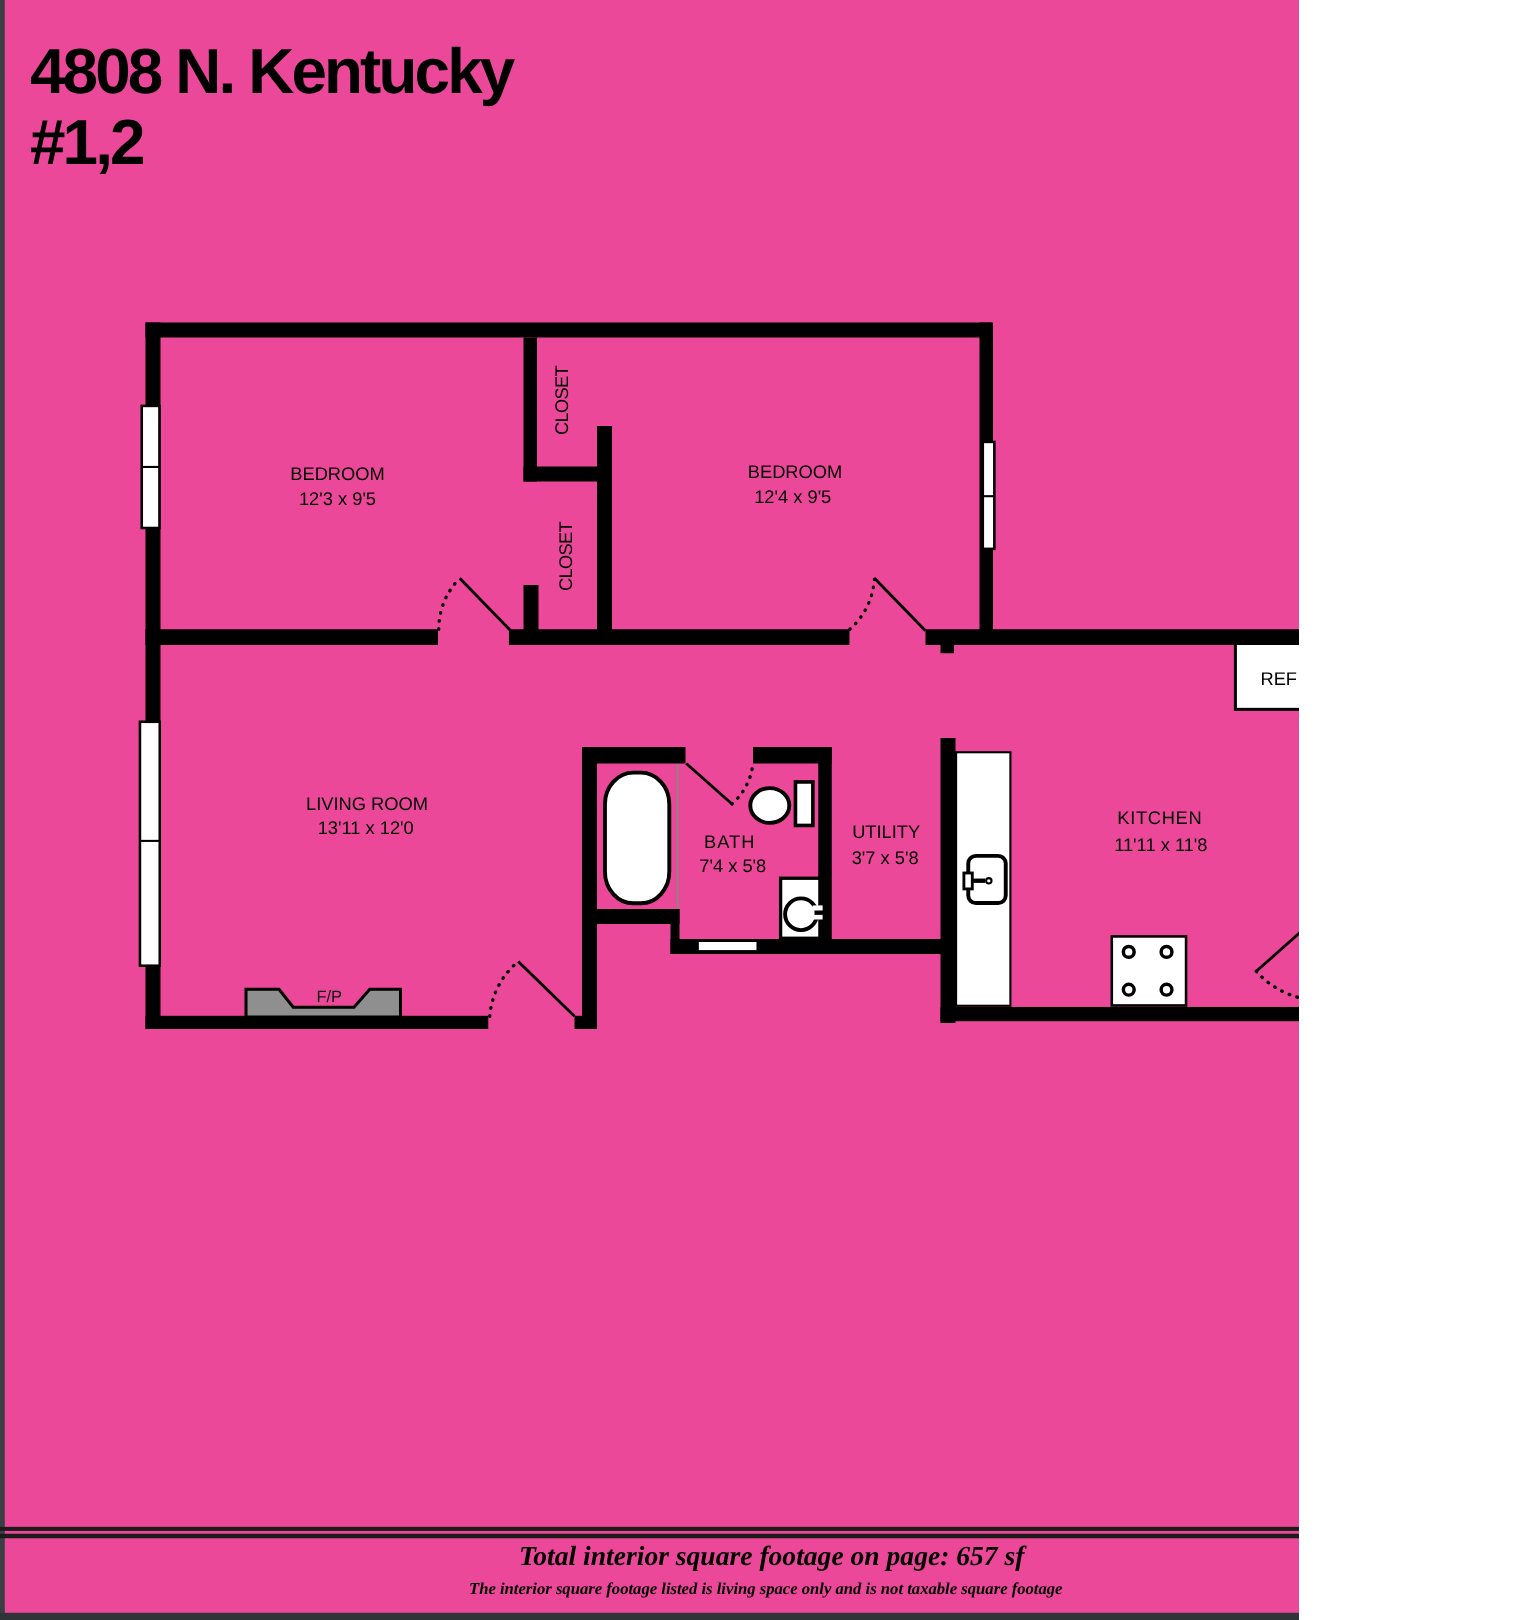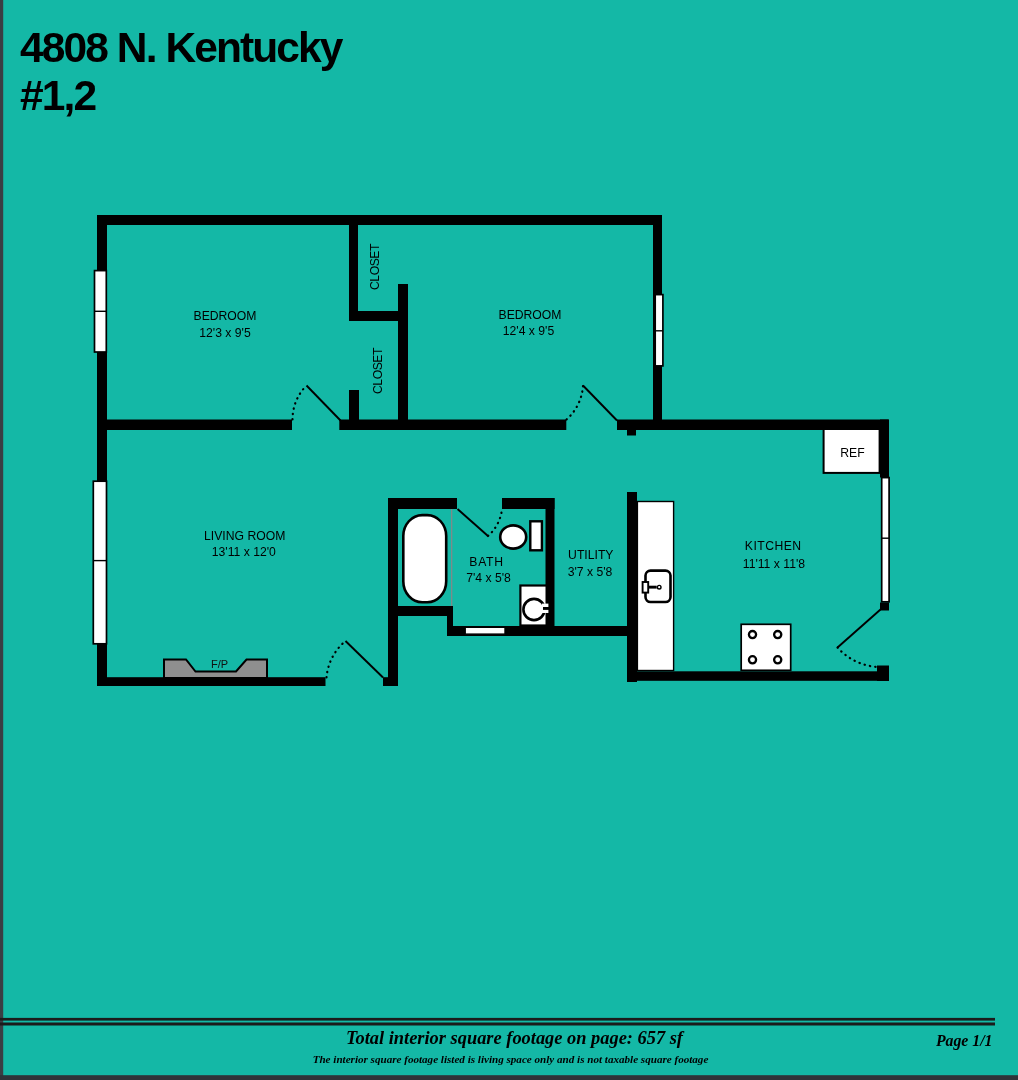--- a/index.html
+++ b/index.html
@@ -1,16 +1,16 @@
 <!DOCTYPE html>
 <html><head>
 <meta charset="utf-8">
 <style>
   html,body{margin:0;padding:0;background:#ffffff;}
-  #page{position:relative;width:1018px;height:1080px;background:#14b8a6;overflow:hidden;}
+  #page{position:relative;width:866px;height:1080px;background:#ec4899;overflow:hidden;}
   svg{position:absolute;left:0;top:0;}
   .lbl{font-family:"Liberation Sans",sans-serif;font-size:12.2px;fill:#000;}
   .dim{font-family:"Liberation Sans",sans-serif;font-size:12.2px;fill:#000;}
 </style>
 </head>
 <body>
 <div id="page">
 <svg width="1018" height="1080" viewBox="0 0 1018 1080">
 
   <rect x="0" y="0" width="3.2" height="1080" fill="#3a3f44"></rect>

